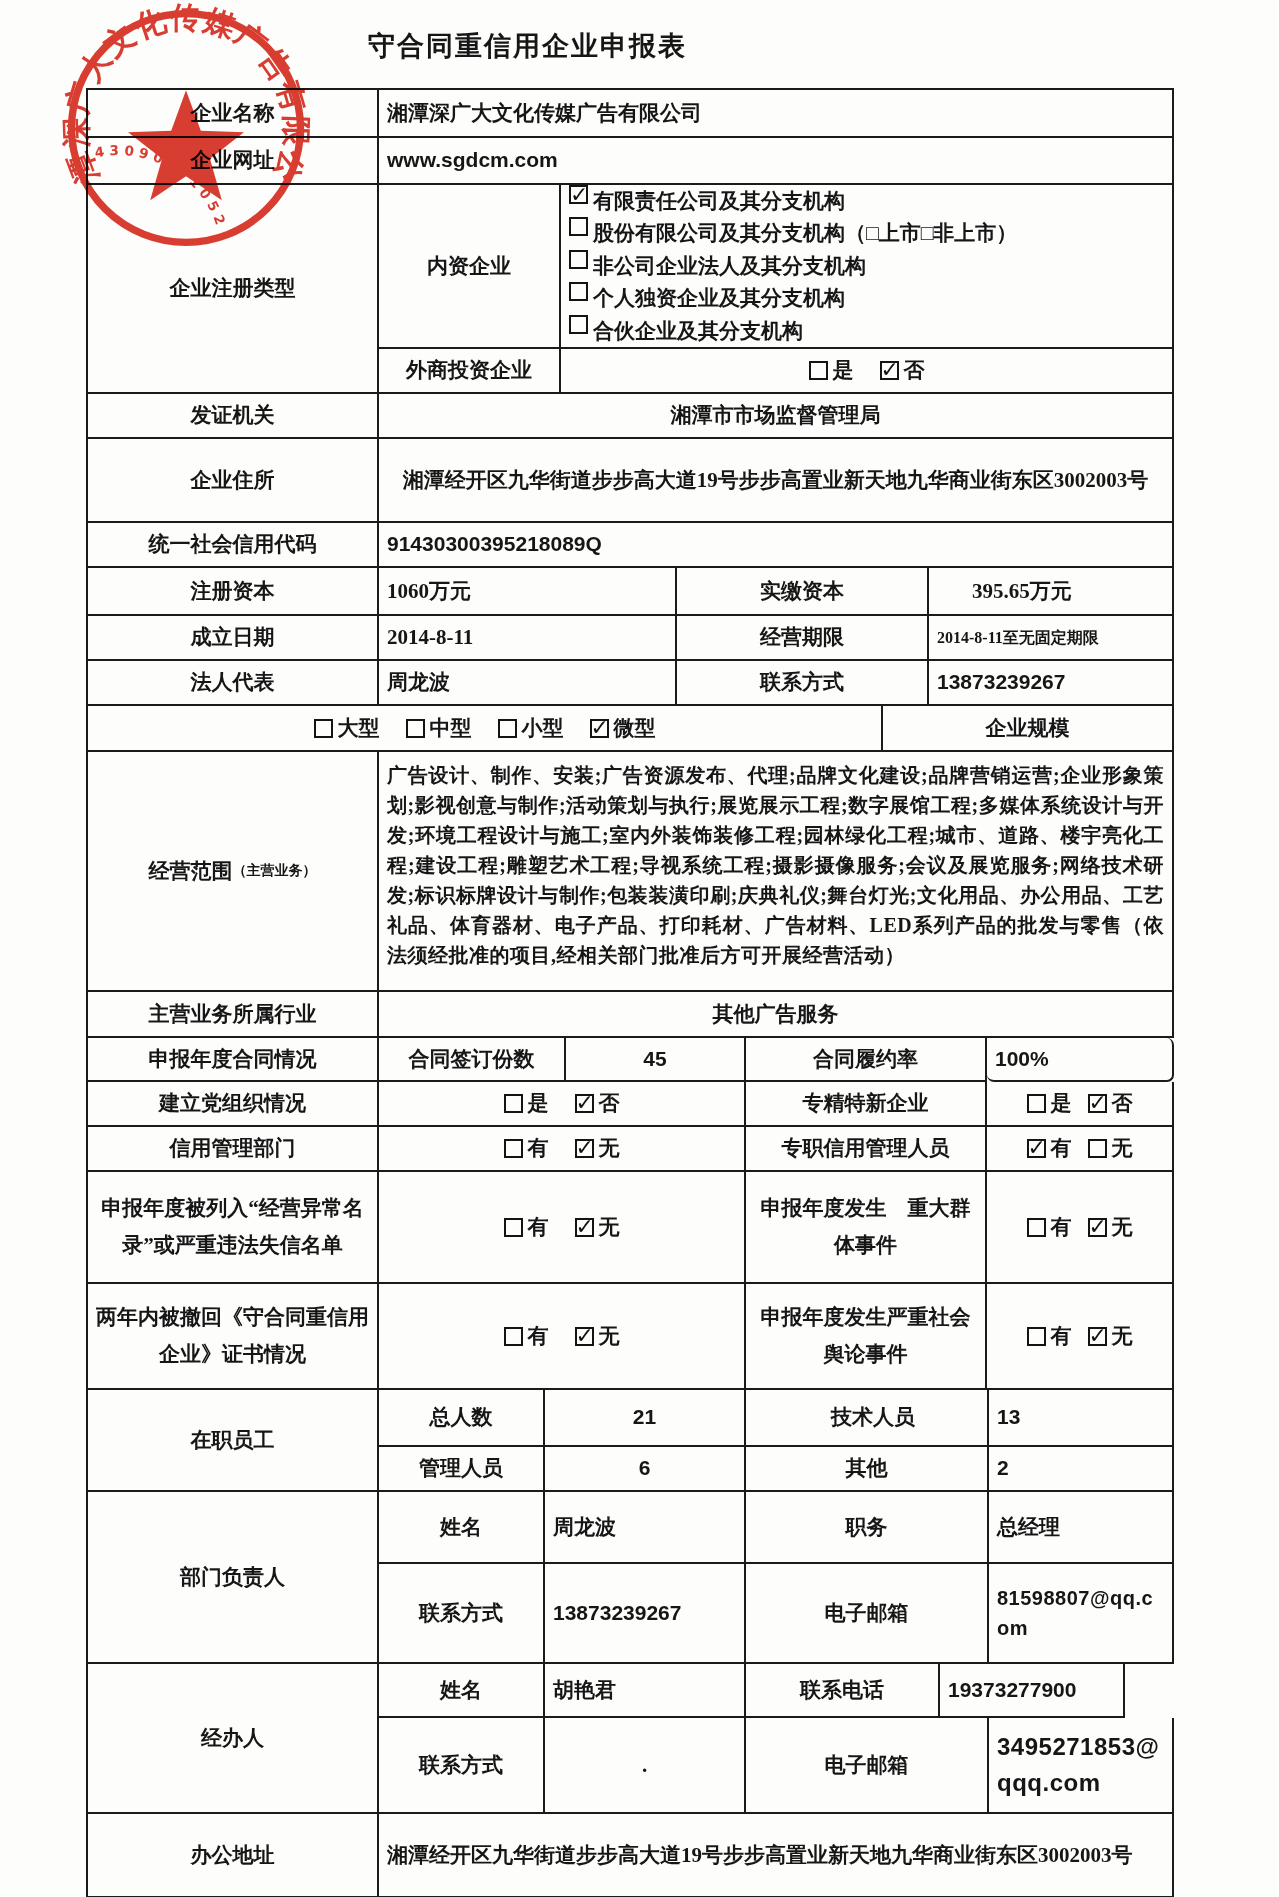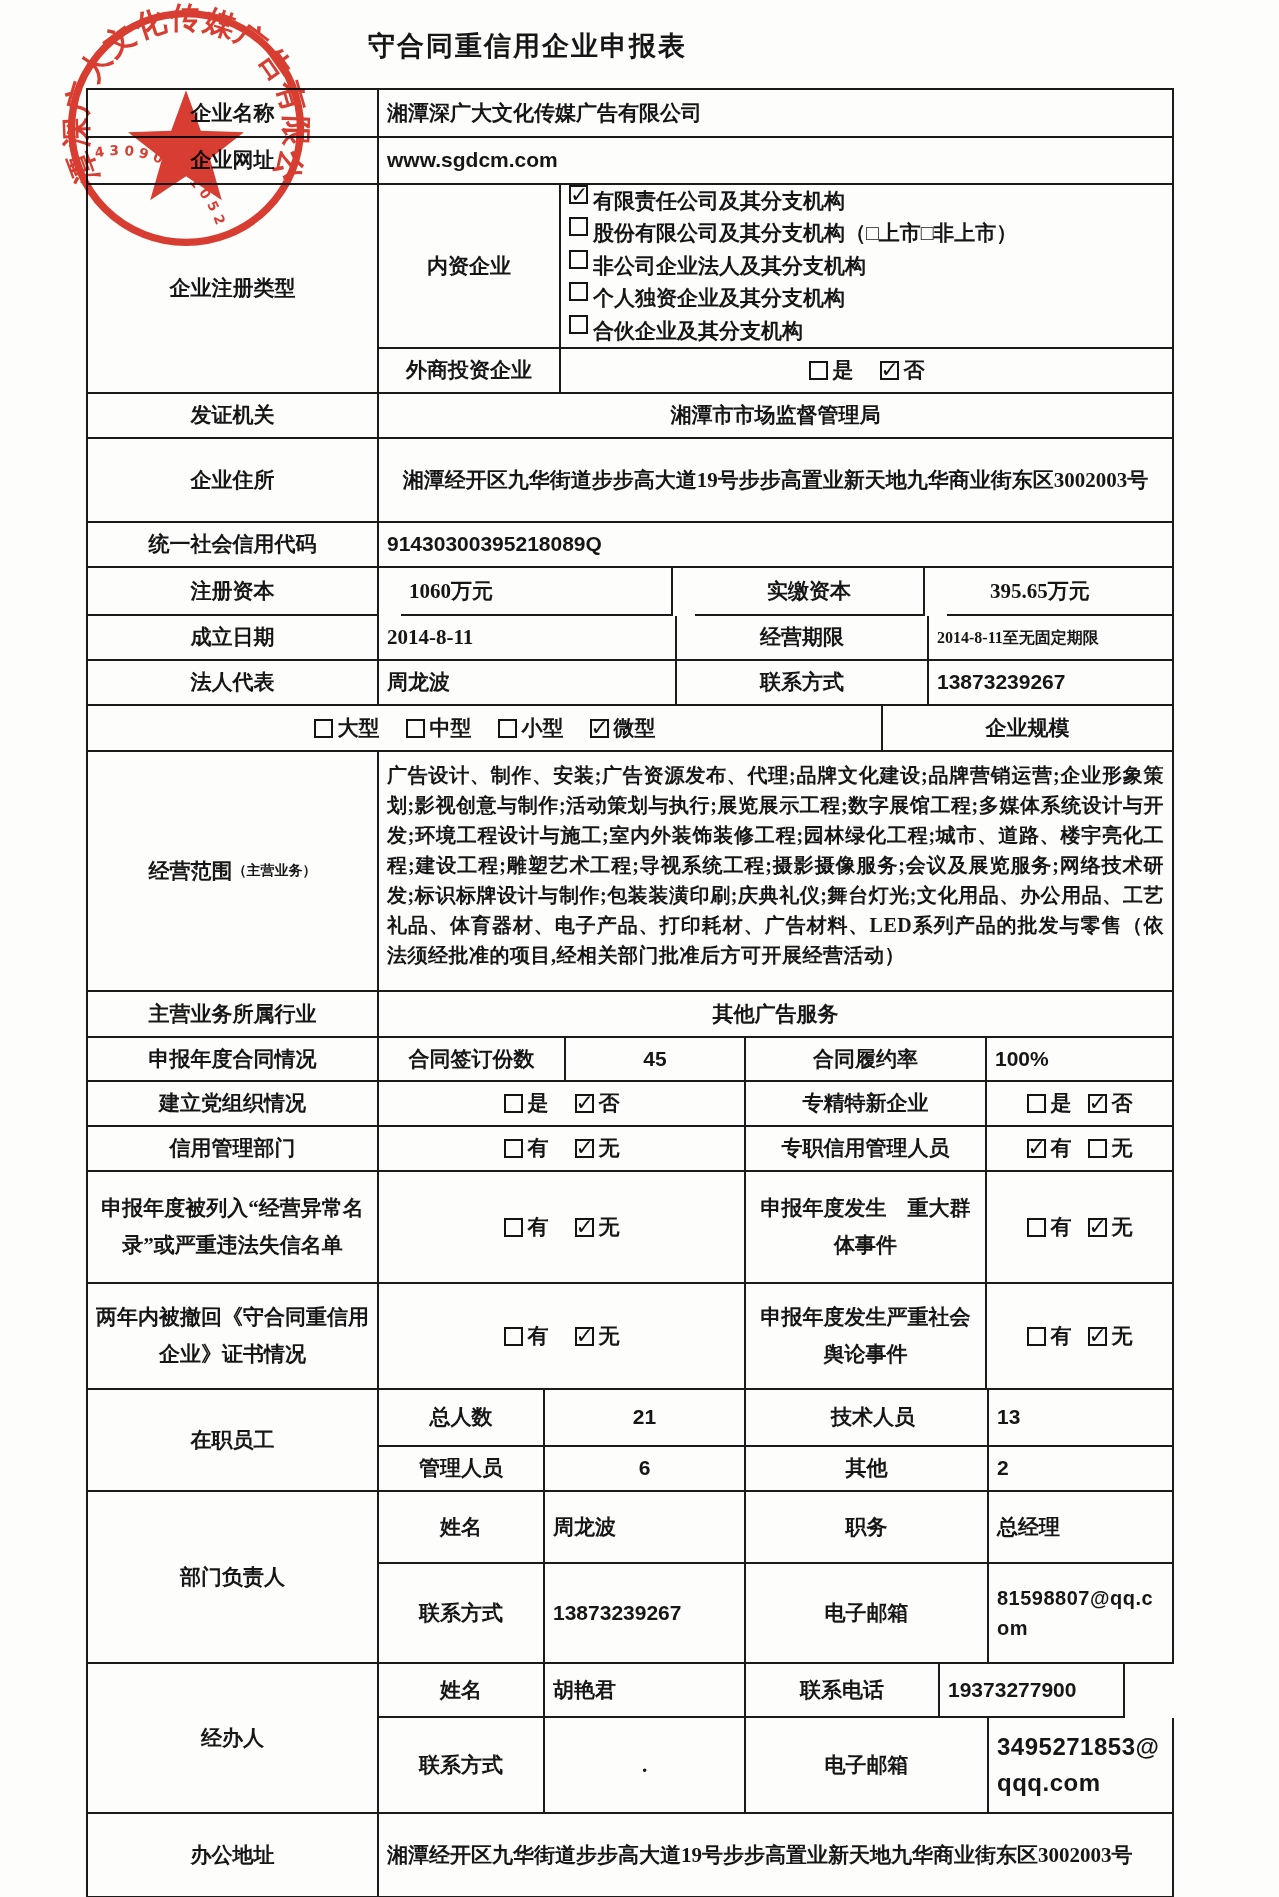--- a/index.html
+++ b/index.html
@@ -137,21 +137,21 @@
   <div class="row" style="height:84px;">
     <div class="cell lab w-label">企业住所</div>
     <div class="cell center" style="width:795px;font-weight:600;line-height:38px;">湘潭经开区九华街道步步高大道19号步步高置业新天地九华商业街东区3002003号</div>
   </div>
 
   <div class="row" style="height:45px;">
     <div class="cell lab w-label">统一社会信用代码</div>
     <div class="cell left sans" style="width:795px;font-weight:700;">91430300395218089Q</div>
   </div>
 
-  <div class="row" style="height:48px;gap:22px;">
+  <div class="row" style="height:48px;">
     <div class="cell lab w-label">注册资本</div>
     <div class="cell left" style="width:298px;font-weight:600;">1060万元</div>
     <div class="cell lab" style="width:252px;">实缴资本</div>
     <div class="cell left" style="width:245px;font-weight:600;padding-left:43px;">395.65万元</div>
   </div>
 
   <div class="row" style="height:45px;">
     <div class="cell lab w-label">成立日期</div>
     <div class="cell left" style="width:298px;font-weight:600;">2014-8-11</div>
     <div class="cell lab" style="width:252px;">经营期限</div>
@@ -198,21 +198,21 @@
   <div class="row" style="height:46px;">
     <div class="cell lab w-label">主营业务所属行业</div>
     <div class="cell center" style="width:795px;font-weight:700;">其他广告服务</div>
   </div>
 
   <div class="row" style="height:44px;">
     <div class="cell lab w-label">申报年度合同情况</div>
     <div class="cell lab" style="width:187px;">合同签订份数</div>
     <div class="cell center sans" style="width:180px;font-weight:600;">45</div>
     <div class="cell lab" style="width:241px;">合同履约率</div>
-    <div class="cell left sans" style="width:187px;font-weight:600;">100%</div>
+    <div class="cell left sans" style="width:187px;font-weight:600;border-radius:7px;">100%</div>
   </div>
 
   <div class="row" style="height:45px;">
     <div class="cell lab w-label">建立党组织情况</div>
     <div class="cell center" style="width:367px;">
       <span class="pair">
           <span class="cb"></span>
           <span>是</span>
         </span>
       <span class="pair">

